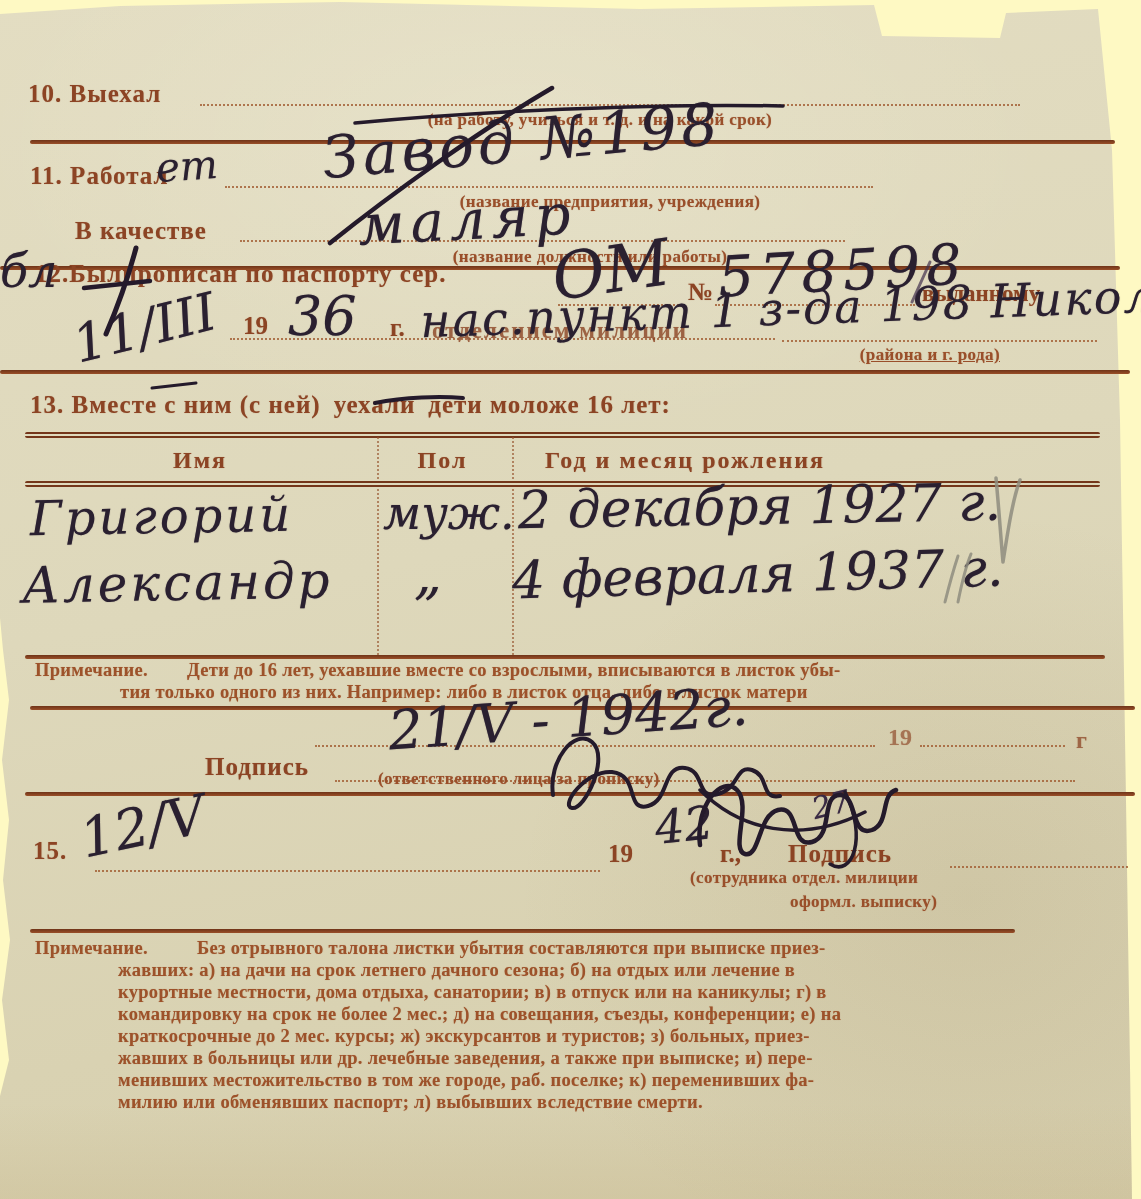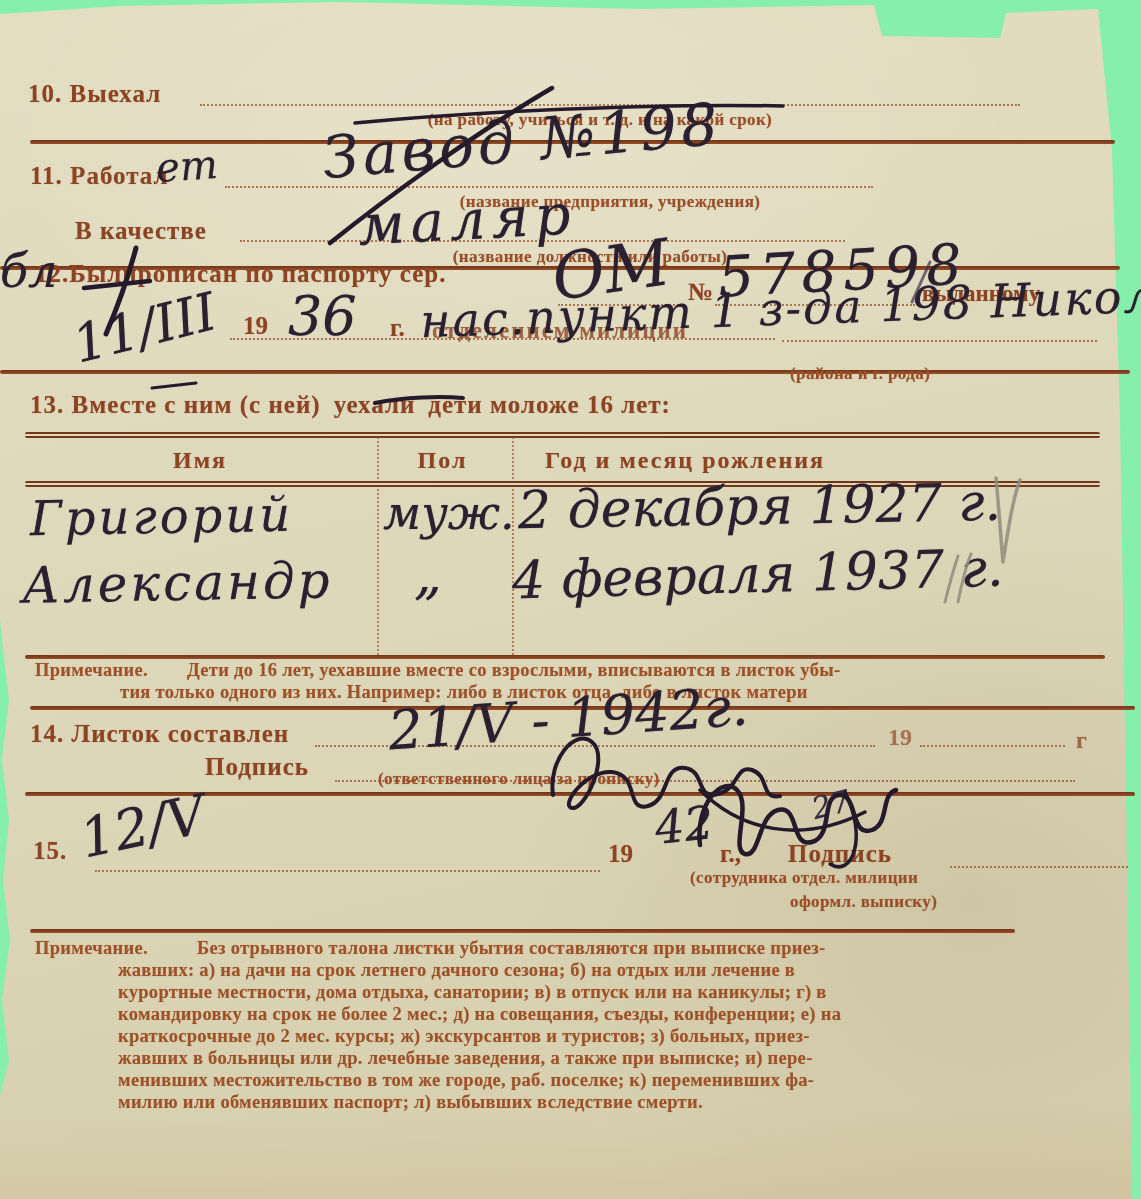--- a/index.html
+++ b/index.html
@@ -1,16 +1,16 @@
 <!DOCTYPE html>
 <html><head>
 <meta charset="utf-8">
 <style>
   html,body{margin:0;padding:0;background:#070605;}
-  .stage{position:relative;width:1141px;height:1199px;background:#86efac;overflow:hidden;
+  .stage{position:relative;width:1141px;height:1199px;background:#fef9c3;overflow:hidden;
          font-family:"Liberation Serif",serif;}
   .paper{position:absolute;inset:0;
     clip-path:polygon(0px 14px,120px 6px,340px 2px,640px 9px,874px 5px,882px 36px,1000px 38px,
       1006px 13px,1098px 9px,1112px 150px,1120px 420px,1126px 800px,1132px 1199px,0px 1199px,
       0px 1096px,9px 1060px,2px 1000px,10px 940px,3px 880px,9px 820px,2px 760px,9px 700px,3px 650px,0px 618px);
     background:
       radial-gradient(900px 500px at 45% 12%, rgba(255,255,245,.16), transparent 60%),
       radial-gradient(700px 600px at 85% 75%, rgba(120,95,50,.10), transparent 65%),
       linear-gradient(168deg,#e3ddc2 0%,#ded8bb 45%,#d9d2b2 75%,#d6cead 100%);}
   .paper::after{content:"";position:absolute;left:0;right:0;bottom:0;height:95px;
@@ -67,21 +67,21 @@
   <div class="abs dash" style="left:715px;top:286px;width:200px;height:18px;"></div>
 
   <div class="abs hw" style="left:72px;top:302px;font-size:52px;transform:rotate(-14deg);">11/III</div>
   <div class="abs printed" style="left:243px;top:312px;font-size:25px;">19</div>
   <div class="abs hw" style="left:288px;top:290px;font-size:54px;">36</div>
   <div class="abs printed" style="left:390px;top:314px;font-size:25px;">г.</div>
   <div class="abs printed" style="left:432px;top:318px;font-size:23px;opacity:.8;letter-spacing:2px;">отделением милиции</div>
   <div class="abs hw" style="left:420px;top:284px;font-size:46px;transform:rotate(-2deg);letter-spacing:2px;">нас.пункт 1 з-да 198 Николаев</div>
   <div class="abs dash" style="left:230px;top:320px;width:545px;height:18px;"></div>
   <div class="abs dash" style="left:782px;top:322px;width:315px;height:18px;"></div>
-  <div class="abs printed cap" style="left:790px;top:364px;width:210px;text-align:left;">(района и г. рода)</div>
+  <div class="abs printed cap" style="left:790px;top:345px;width:210px;text-align:right;text-decoration:underline;">(района и г. рода)</div>
   <div class="abs rule" style="left:0px;top:370px;width:1130px;"></div>
 
   <div class="abs printed lbl" style="left:30px;top:391px;display:flex;gap:13px;">
     <span>13. Вместе с ним (с ней)</span>
     <span>уехали</span>
     <span>дети моложе 16 лет:</span>
   </div>
   <div class="abs rule dbl" style="left:25px;top:432px;width:1075px;"></div>
 
   <div class="abs vdot" style="left:377px;top:437px;height:218px;"></div>
@@ -98,21 +98,20 @@
   <div class="abs hw" style="left:22px;top:558px;font-size:50px;transform:rotate(-1deg);letter-spacing:3px;">Александр</div>
   <div class="abs hw" style="left:414px;top:548px;font-size:54px;">„</div>
   <div class="abs hw" style="left:512px;top:548px;font-size:52px;transform:rotate(-1.5deg);">4 февраля 1937 г.</div>
   <div class="abs rule" style="left:25px;top:655px;width:1080px;"></div>
 
   <div class="abs note" style="left:35px;top:660px;">Примечание.</div>
   <div class="abs note" style="left:187px;top:660px;">Дети до 16 лет, уехавшие вместе со взрослыми, вписываются в листок убы-</div>
   <div class="abs note" style="left:120px;top:682px;">тия только одного из них. Например: либо в листок отца, либо в листок матери</div>
   <div class="abs rule" style="left:30px;top:706px;width:1105px;"></div>
 
-  <div class="abs printed lbl" style="left:30px;top:720px;">14. Листок составлен</div>
   <div class="abs hw" style="left:388px;top:692px;font-size:54px;transform:rotate(-4deg);">21/V - 1942г.</div>
   <div class="abs dash" style="left:315px;top:727px;width:560px;height:18px;"></div>
   <div class="abs printed" style="left:888px;top:724px;font-size:24px;opacity:.65;">19</div>
   <div class="abs dash" style="left:920px;top:727px;width:145px;height:18px;"></div>
   <div class="abs printed" style="left:1076px;top:727px;font-size:24px;opacity:.75;">г</div>
   <div class="abs printed lbl" style="left:205px;top:753px;">Подпись</div>
   <div class="abs dash" style="left:335px;top:762px;width:740px;height:18px;"></div>
   <div class="abs printed cap" style="left:378px;top:769px;">(ответственного лица за прописку)</div>
   <div class="abs rule" style="left:25px;top:792px;width:1110px;"></div>
 

